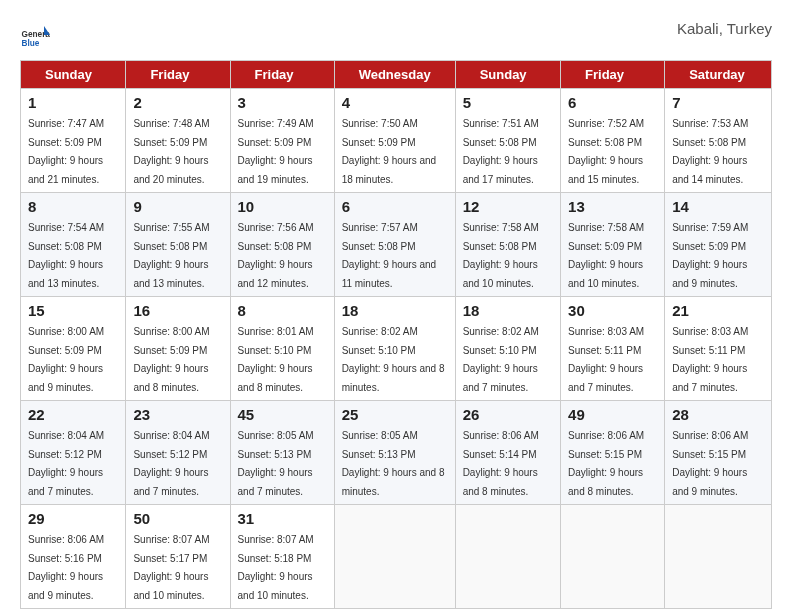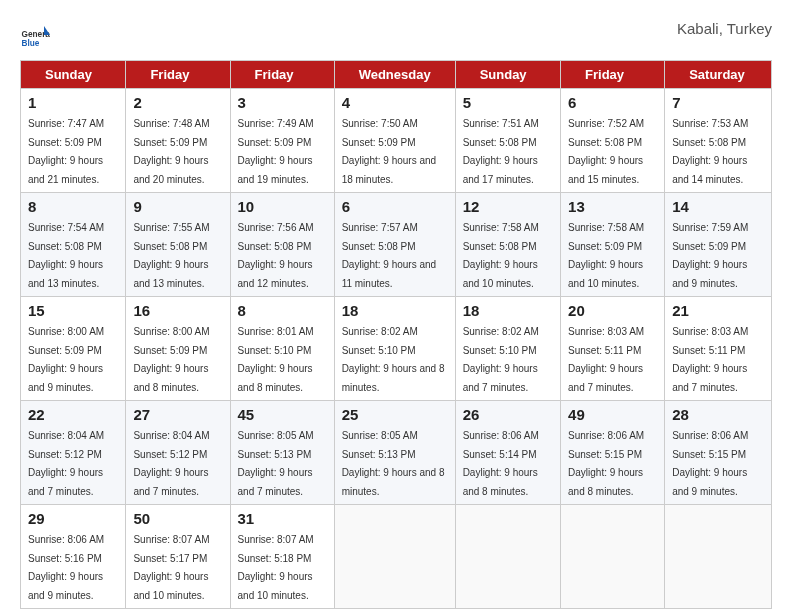--- a/index.html
+++ b/index.html
@@ -182,35 +182,35 @@
       </td>
         <td>
         <span class="day-number">18</span>
         <span class="day-info">Sunrise: 8:02 AM<br>Sunset: 5:10 PM<br>Daylight: 9 hours and 8 minutes.</span>
       </td>
         <td>
         <span class="day-number">18</span>
         <span class="day-info">Sunrise: 8:02 AM<br>Sunset: 5:10 PM<br>Daylight: 9 hours and 7 minutes.</span>
       </td>
         <td>
-        <span class="day-number">20</span>
+        <span class="day-number">30</span>
         <span class="day-info">Sunrise: 8:03 AM<br>Sunset: 5:11 PM<br>Daylight: 9 hours and 7 minutes.</span>
       </td>
         <td>
         <span class="day-number">21</span>
         <span class="day-info">Sunrise: 8:03 AM<br>Sunset: 5:11 PM<br>Daylight: 9 hours and 7 minutes.</span>
       </td>
       </tr>
       <tr>
         <td>
         <span class="day-number">22</span>
         <span class="day-info">Sunrise: 8:04 AM<br>Sunset: 5:12 PM<br>Daylight: 9 hours and 7 minutes.</span>
       </td>
         <td>
-        <span class="day-number">27</span>
+        <span class="day-number">23</span>
         <span class="day-info">Sunrise: 8:04 AM<br>Sunset: 5:12 PM<br>Daylight: 9 hours and 7 minutes.</span>
       </td>
         <td>
         <span class="day-number">45</span>
         <span class="day-info">Sunrise: 8:05 AM<br>Sunset: 5:13 PM<br>Daylight: 9 hours and 7 minutes.</span>
       </td>
         <td>
         <span class="day-number">25</span>
         <span class="day-info">Sunrise: 8:05 AM<br>Sunset: 5:13 PM<br>Daylight: 9 hours and 8 minutes.</span>
       </td>

